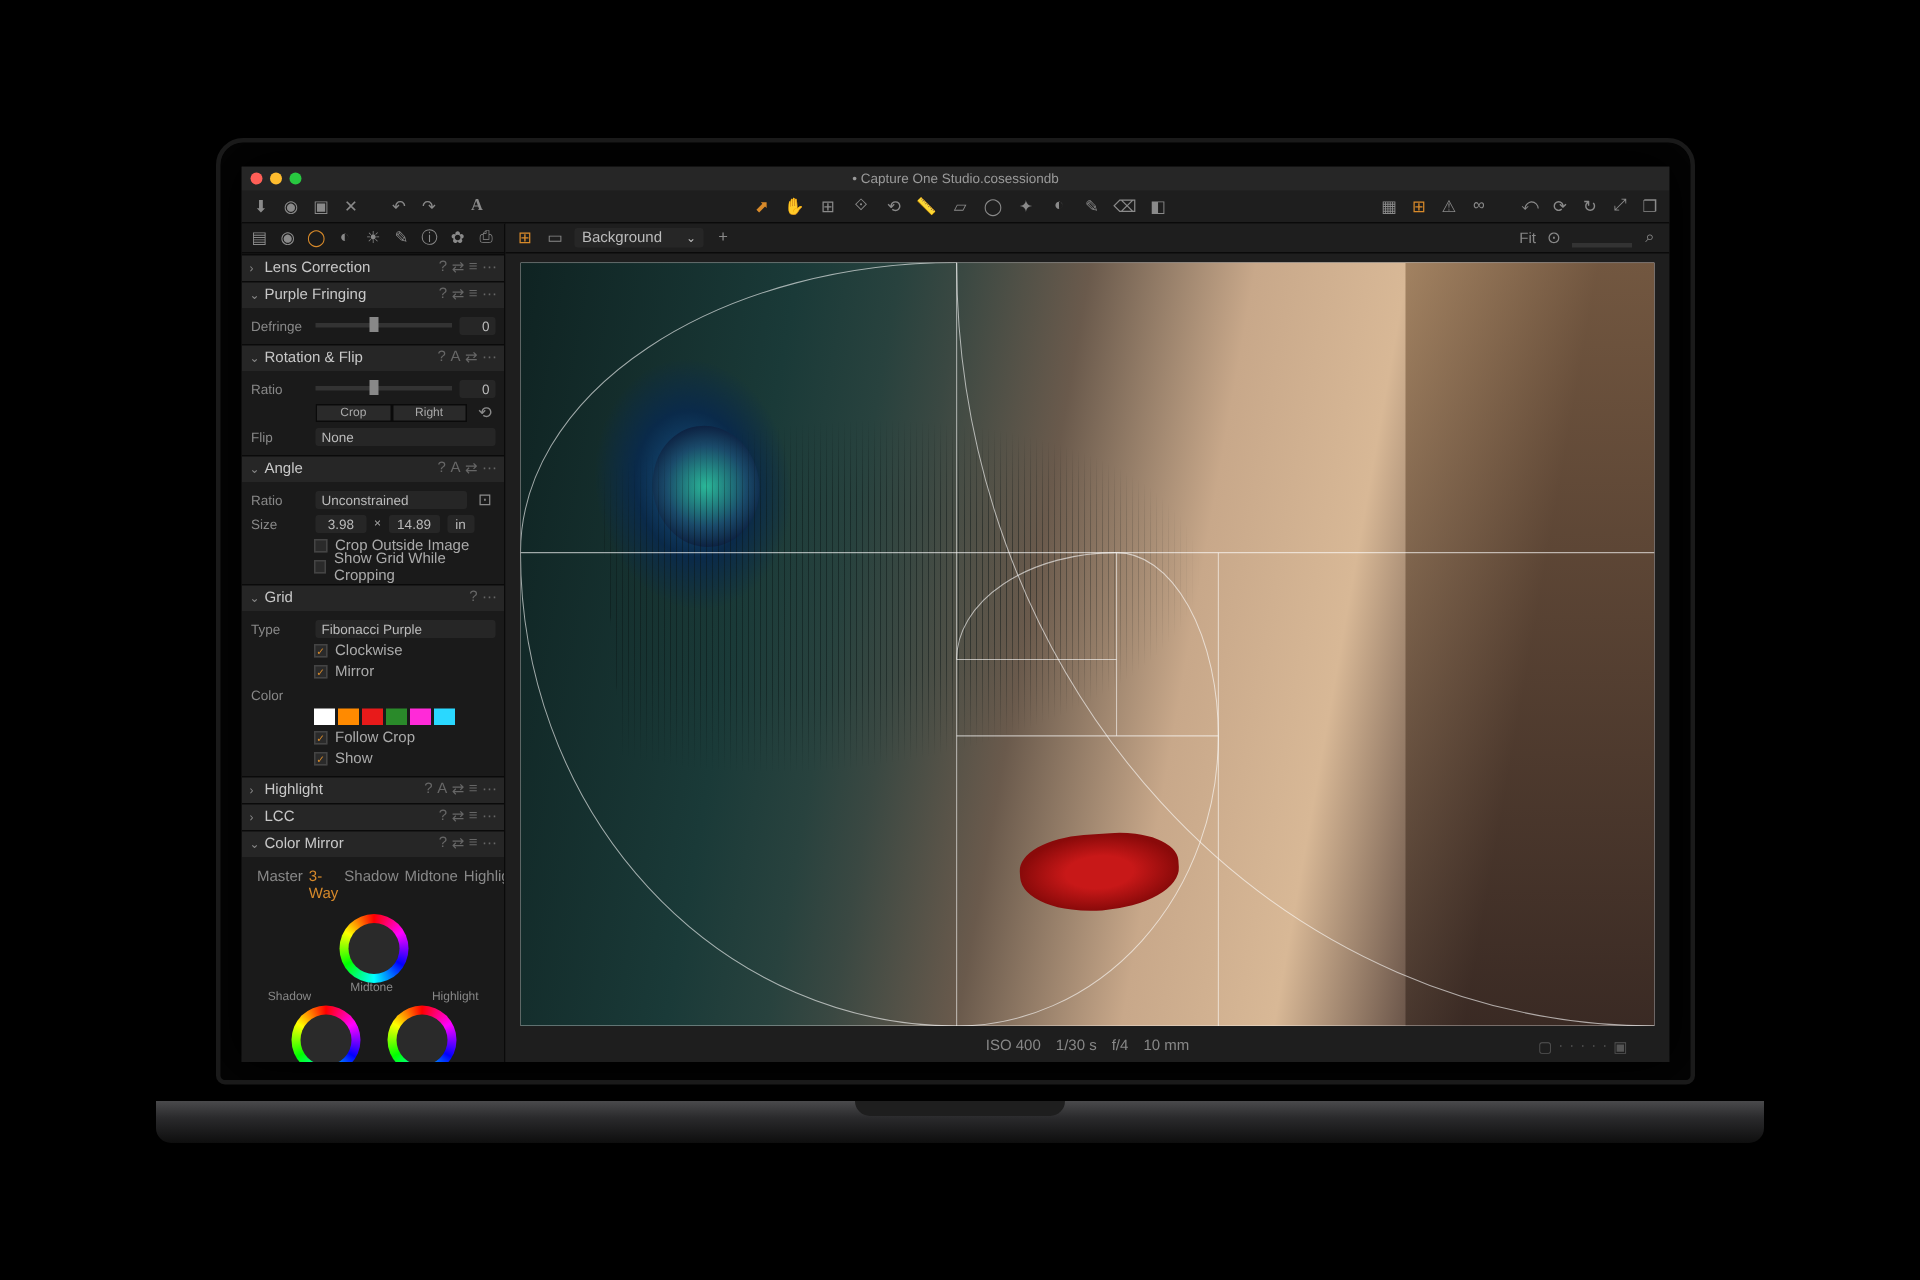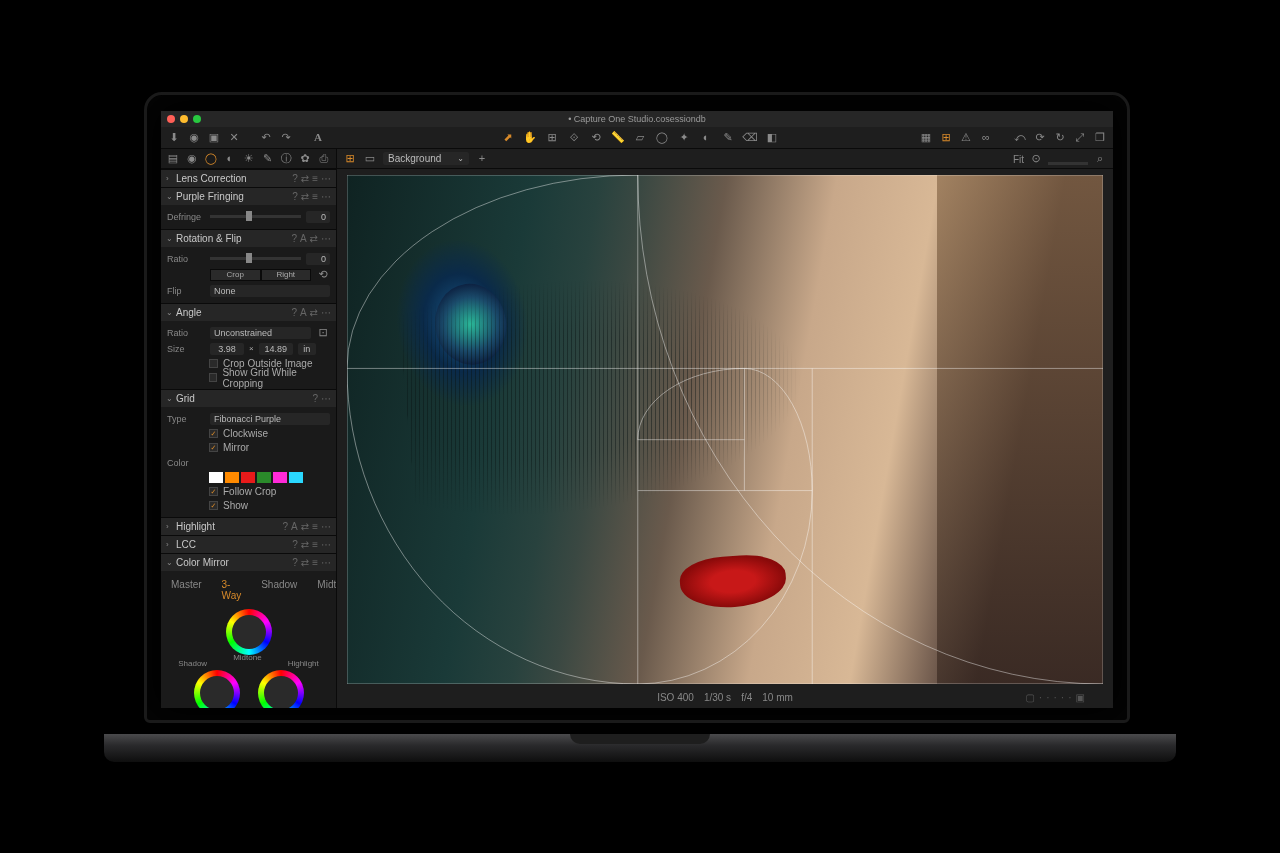--- a/index.html
+++ b/index.html
@@ -32,21 +32,21 @@
 .val{flex:1;background:#262626;height:12px;border-radius:2px;display:flex;align-items:center;padding:0 4px;font-size:9px;color:#bbb}
 .btn-seg{display:flex;flex:1}
 .btn-seg span{flex:1;background:#2a2a2a;height:12px;font-size:8px;display:flex;align-items:center;justify-content:center;border:1px solid #0a0a0a;color:#aaa}
 .slider{flex:1;height:3px;background:#333;position:relative}
 .slider::after{content:"";position:absolute;width:6px;height:10px;background:#888;top:-4px;left:40%}
 .chk{display:flex;align-items:center;gap:5px;height:14px;padding-left:42px}
 .chk .box{width:9px;height:9px;background:#2a2a2a;border:1px solid #444;display:flex;align-items:center;justify-content:center;font-size:7px}
 .chk .box.ck{color:#d88a2a}
 .swatches{display:flex;gap:2px;padding-left:42px;height:14px;align-items:center}
 .sw{width:14px;height:11px}
-.cb-tabs{display:flex;gap:20px;padding:4px 4px 6px;font-size:8px;color:#888}
+.cb-tabs{display:flex;gap:4px;padding:4px 4px 6px;font-size:8px;color:#888}
 .cb-tabs span.on{color:#d88a2a}
 .wheels{display:flex;flex-direction:column;align-items:center;gap:2px;padding:2px}
 .wheel{width:46px;height:46px;border-radius:50%;background:conic-gradient(red,magenta,blue,cyan,lime,yellow,red);position:relative}
 .wheel::after{content:"";position:absolute;inset:6px;border-radius:50%;background:#2a2a2a}
 .wheel-row{display:flex;gap:18px;justify-content:center}
 .wlbl{font-size:8px;color:#888;text-align:center}
 .main{flex:1;display:flex;flex-direction:column;background:#1e1e1e}
 .main-tb{height:20px;display:flex;align-items:center;padding:0 6px;gap:6px;border-bottom:1px solid #0a0a0a}
 .layer-sel{background:#262626;height:13px;width:86px;display:flex;align-items:center;padding:0 5px;font-size:9px;color:#bbb;border-radius:2px}
 .viewport{flex:1;padding:6px 10px 4px;display:flex;align-items:center;justify-content:center;position:relative}

